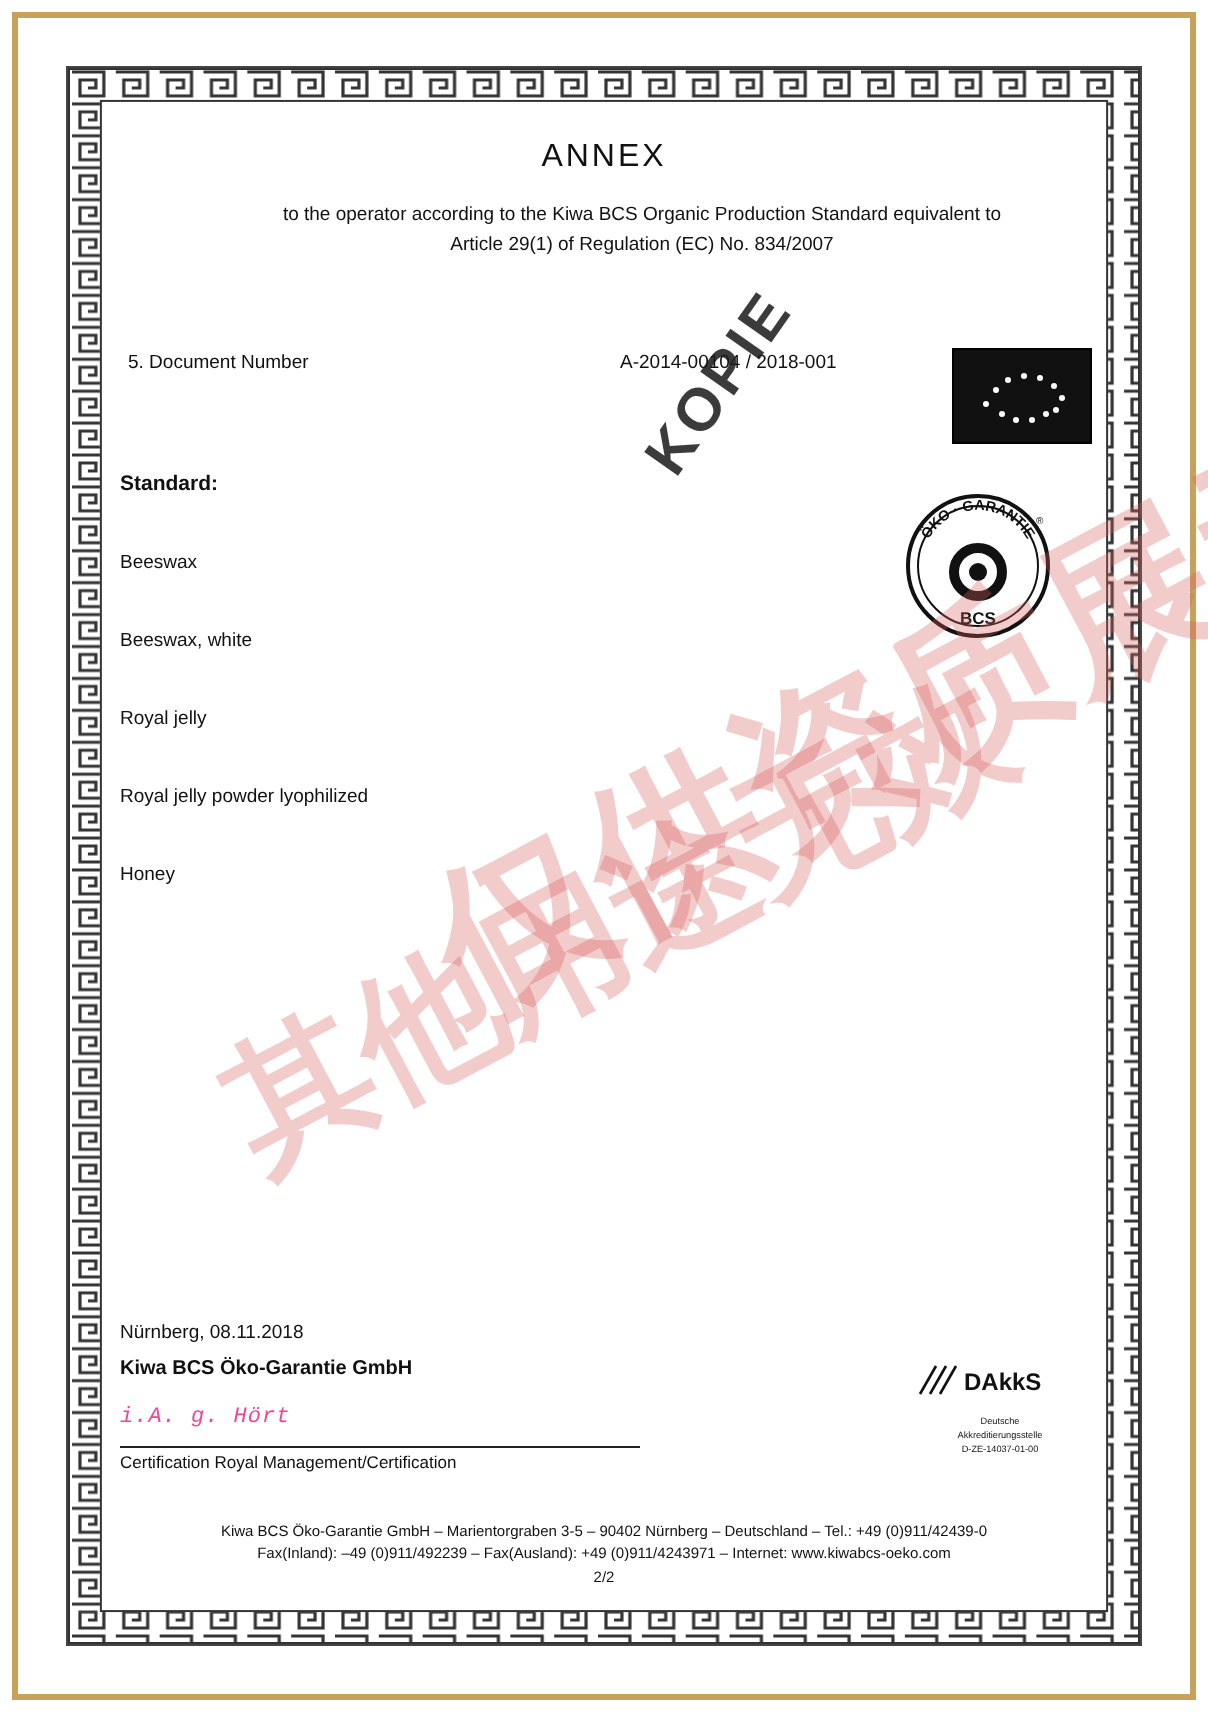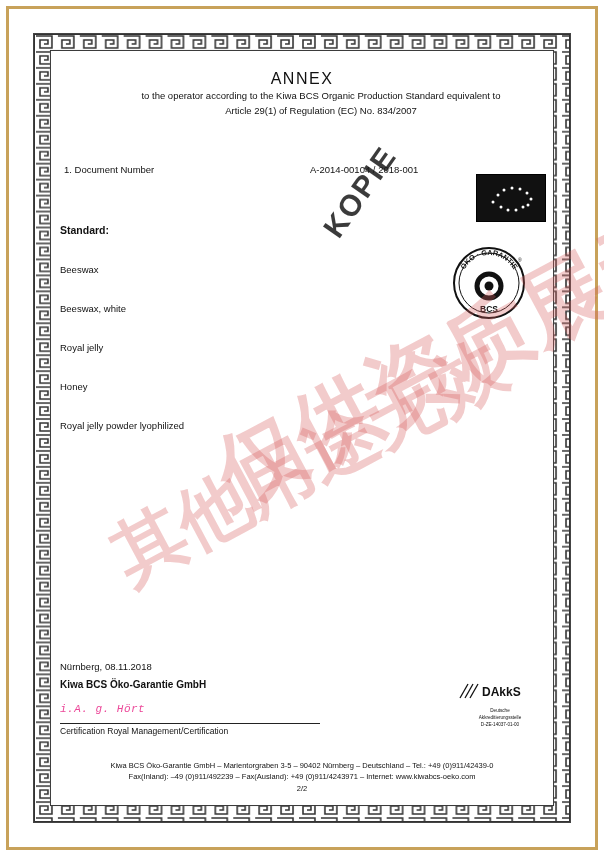--- a/index.html
+++ b/index.html
@@ -65,21 +65,21 @@
     text-align: center;
     font-size: 16px;
     letter-spacing: 1.5px;
     margin-top: 14px;
     font-weight: 400;
   }
   .subtitle {
     text-align: center;
     font-size: 9.5px;
     line-height: 15px;
-    margin-top: 0;
+    margin-top: 12px;
     padding-left: 38px;
   }
   .row-docnum {
     margin-top: 46px;
     font-size: 9.5px;
     position: relative;
     height: 16px;
   }
   .row-docnum .label { position: absolute; left: 12px; top: 0; }
   .row-docnum .value { position: absolute; left: 258px; top: 0; }
@@ -236,31 +236,31 @@
   <div class="content">
 
     <div class="doc-title">ANNEX</div>
 
     <div class="subtitle">
       <div>to the operator according to the Kiwa BCS Organic Production Standard equivalent to</div>
       <div>Article 29(1) of Regulation (EC) No. 834/2007</div>
     </div>
 
     <div class="row-docnum">
-      <span class="label">1. Document Number</span>
+      <span class="label">5. Document Number</span>
       <span class="value">A-2014-00104 / 2018-001</span>
     </div>
 
     <div class="organic-label">Standard:</div>
 
     <div class="product">Beeswax</div>
     <div class="product">Beeswax, white</div>
     <div class="product">Royal jelly</div>
+    <div class="product">Royal jelly powder lyophilized</div>
     <div class="product">Honey</div>
-    <div class="product">Royal jelly powder lyophilized</div>
 
     <div class="eu-leaf">
       <svg width="68" height="46" viewBox="0 0 68 46">
         <rect width="68" height="46" fill="#111"></rect>
         <g fill="#fff">
           <circle cx="16" cy="27" r="1.5"></circle>
             <circle cx="21" cy="20" r="1.5"></circle>
           <circle cx="27" cy="15" r="1.5"></circle>
             <circle cx="35" cy="13" r="1.5"></circle>
           <circle cx="43" cy="14" r="1.5"></circle>

